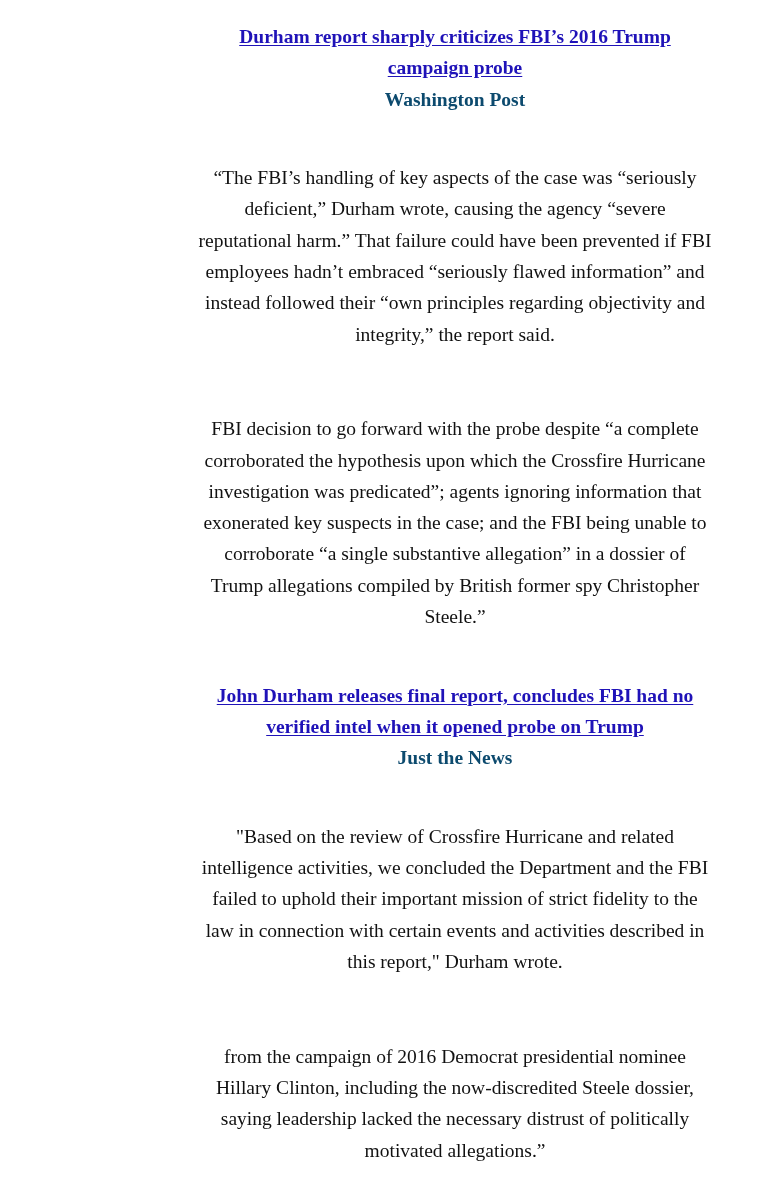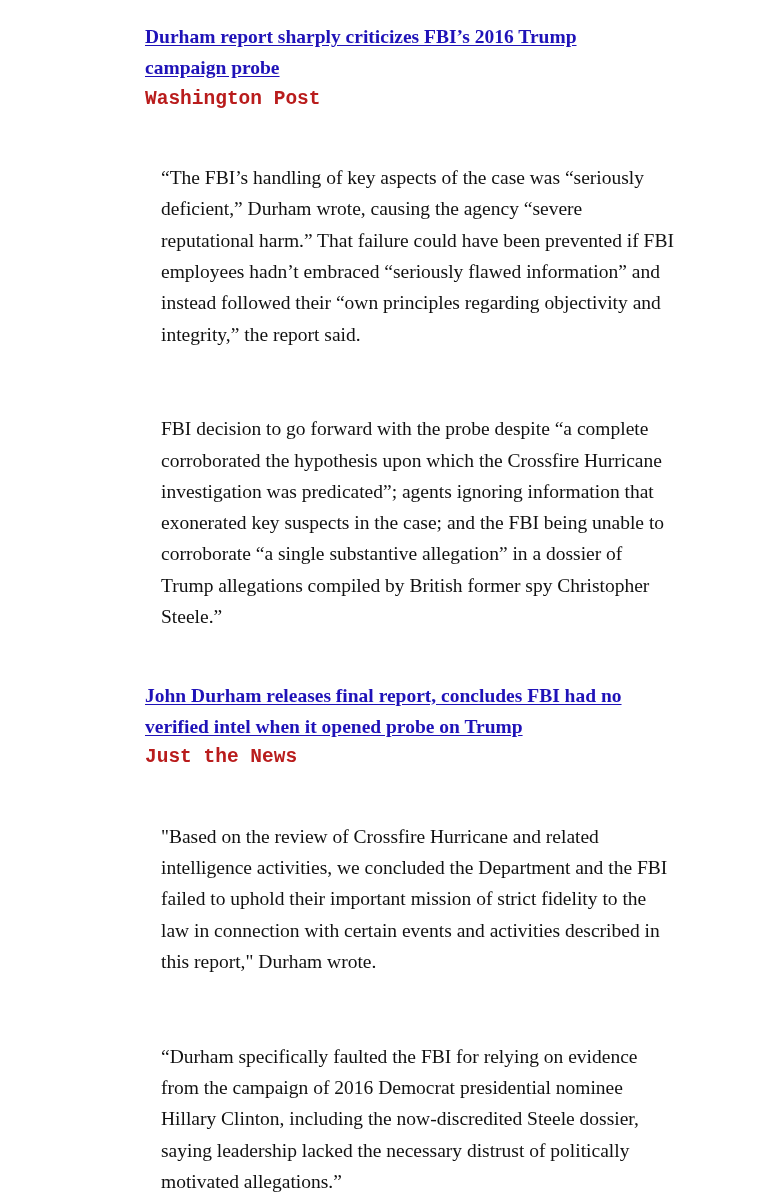--- a/index.html
+++ b/index.html
@@ -1,23 +1,23 @@
 <!DOCTYPE html>
 <html><head>
   <meta charset="utf-8">
   <style>
     html, body { margin: 0; padding: 0; background: #ffffff; }
     body { width: 778px; height: 1200px; overflow: hidden; position: relative; }
     .doc {
       position: absolute; left: 145px; top: 21px; width: 620px;
       font-family: "Liberation Serif", serif; font-size: 19.5px; line-height: 31.3px; color: #111111;
     }
-    .line { display: block; white-space: nowrap; }
+    .line { display: block; white-space: nowrap; text-align: center; }
     .headline a { color: #1a0dab; color: #1f12b8; font-weight: bold; text-decoration: underline; text-underline-offset: 2px; }
-    .source { font-weight: bold; color: #b91c1c; font-family: Liberation Mono, monospace; }
+    .source { font-weight: bold; color: #0c4a6e; }
     .gap { height: 31.3px; }
     .para { margin: 16px; }
   </style>
 </head>
 <body>
 
 <div class="doc">
 
   <div>
     <div class="headline">
@@ -57,21 +57,20 @@
     <div class="gap"></div>
     <p class="para">
       <span class="line">"Based on the review of Crossfire Hurricane and related</span>
       <span class="line">intelligence activities, we concluded the Department and the FBI</span>
       <span class="line">failed to uphold their important mission of strict fidelity to the</span>
       <span class="line">law in connection with certain events and activities described in</span>
       <span class="line">this report," Durham wrote.</span>
     </p>
     <div class="gap"></div>
     <p class="para">
-      <span class="line">“Durham specifically faulted the FBI for relying on evidence</span>
       <span class="line">from the campaign of 2016 Democrat presidential nominee</span>
       <span class="line">Hillary Clinton, including the now-discredited Steele dossier,</span>
       <span class="line">saying leadership lacked the necessary distrust of politically</span>
       <span class="line">motivated allegations.”</span>
     </p>
   </div>
 
 </div>
 
 </body></html>

